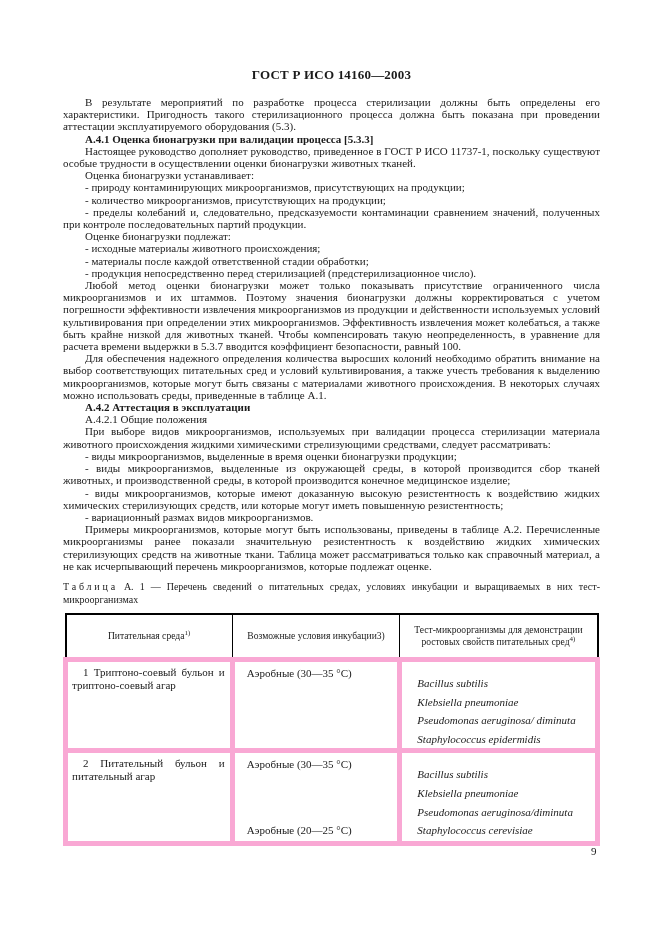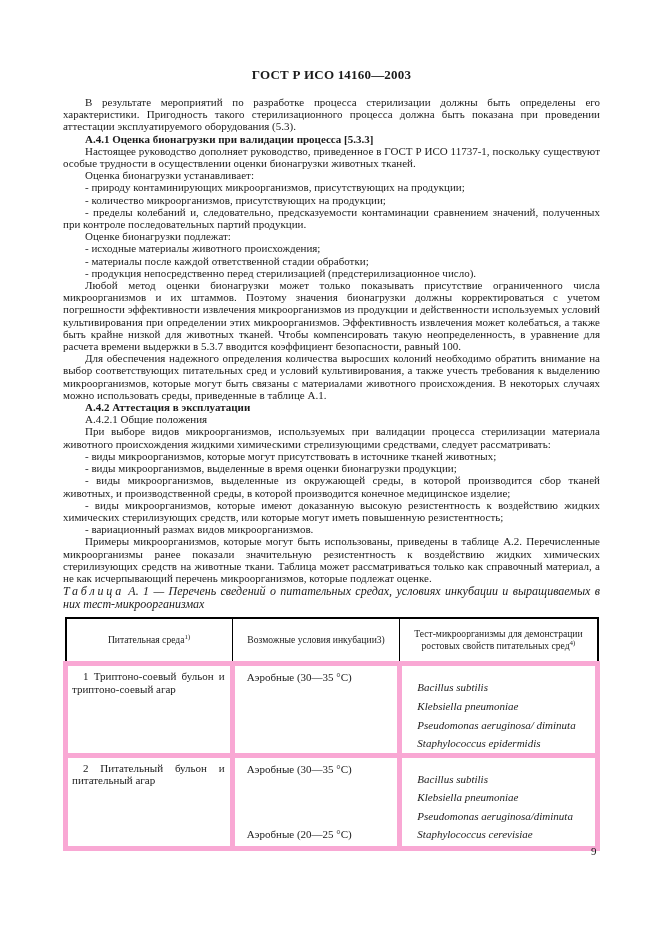--- a/index.html
+++ b/index.html
@@ -27,25 +27,24 @@
     top: 96px;
     left: 63px;
     width: 537px;
     font-size: 11px;
     line-height: 12.2px;
     text-align: justify;
   }
   .content p { margin: 0; text-indent: 22px; }
   .content p.b { font-weight: 700; }
   .tcap {
-    margin-top: 1px;
+    margin-top: 9px;
     text-align: justify;
-    font-size: 12px;
+    font-size: 10px;
     line-height: 12.6px;
-    font-style: italic;
   }
   .tcap .spaced { letter-spacing: 2.8px; }
   table.media {
     width: 537px;
     margin-top: 7px;
     border-collapse: collapse;
     border: 2.5px solid #000;
   }
   table.media col.c1 { width: 169px; }
   table.media col.c2 { width: 170px; }
@@ -104,21 +103,20 @@
     <p>- пределы колебаний и, следовательно, предсказуемости контаминации сравнением значений, полученных при контроле последовательных партий продукции.</p>
     <p>Оценке бионагрузки подлежат:</p>
     <p>- исходные материалы животного происхождения;</p>
     <p>- материалы после каждой ответственной стадии обработки;</p>
     <p>- продукция непосредственно перед стерилизацией (предстерилизационное число).</p>
     <p>Любой метод оценки бионагрузки может только показывать присутствие ограниченного числа микроорганизмов и их штаммов. Поэтому значения бионагрузки должны корректироваться с учетом погрешности эффективности извлечения микроорганизмов из продукции и действенности используемых условий культивирования при определении этих микроорганизмов. Эффективность извлечения может колебаться, а также быть крайне низкой для животных тканей. Чтобы компенсировать такую неопределенность, в уравнение для расчета времени выдержки в 5.3.7 вводится коэффициент безопасности, равный 100.</p>
     <p>Для обеспечения надежного определения количества выросших колоний необходимо обратить внимание на выбор соответствующих питательных сред и условий культивирования, а также учесть требования к выделению микроорганизмов, которые могут быть связаны с материалами животного происхождения. В некоторых случаях можно использовать среды, приведенные в таблице А.1.</p>
     <p class="b">А.4.2 Аттестация в эксплуатации</p>
     <p>А.4.2.1 Общие положения</p>
     <p>При выборе видов микроорганизмов, используемых при валидации процесса стерилизации материала животного происхождения жидкими химическими стрелизующими средствами, следует рассматривать:</p>
-    <p>- виды микроорганизмов, которые могут присутствовать в источнике тканей животных;</p>
     <p>- виды микроорганизмов, выделенные в время оценки бионагрузки продукции;</p>
     <p>- виды микроорганизмов, выделенные из окружающей среды, в которой производится сбор тканей животных, и производственной среды, в которой производится конечное медицинское изделие;</p>
     <p>- виды микроорганизмов, которые имеют доказанную высокую резистентность к воздействию жидких химических стерилизующих средств, или которые могут иметь повышенную резистентность;</p>
     <p>- вариационный размах видов микроорганизмов.</p>
     <p>Примеры микроорганизмов, которые могут быть использованы, приведены в таблице А.2. Перечисленные микроорганизмы ранее показали значительную резистентность к воздействию жидких химических стерилизующих средств на животные ткани. Таблица может рассматриваться только как справочный материал, а не как исчерпывающий перечень микроорганизмов, которые подлежат оценке.</p>
 
     <div class="tcap"><span class="spaced">Таблица</span><span> А. 1 — Перечень сведений о питательных средах, условиях инкубации и выращиваемых в них тест-микроорганизмах</span></div>
 
     <table class="media">
       <colgroup>

